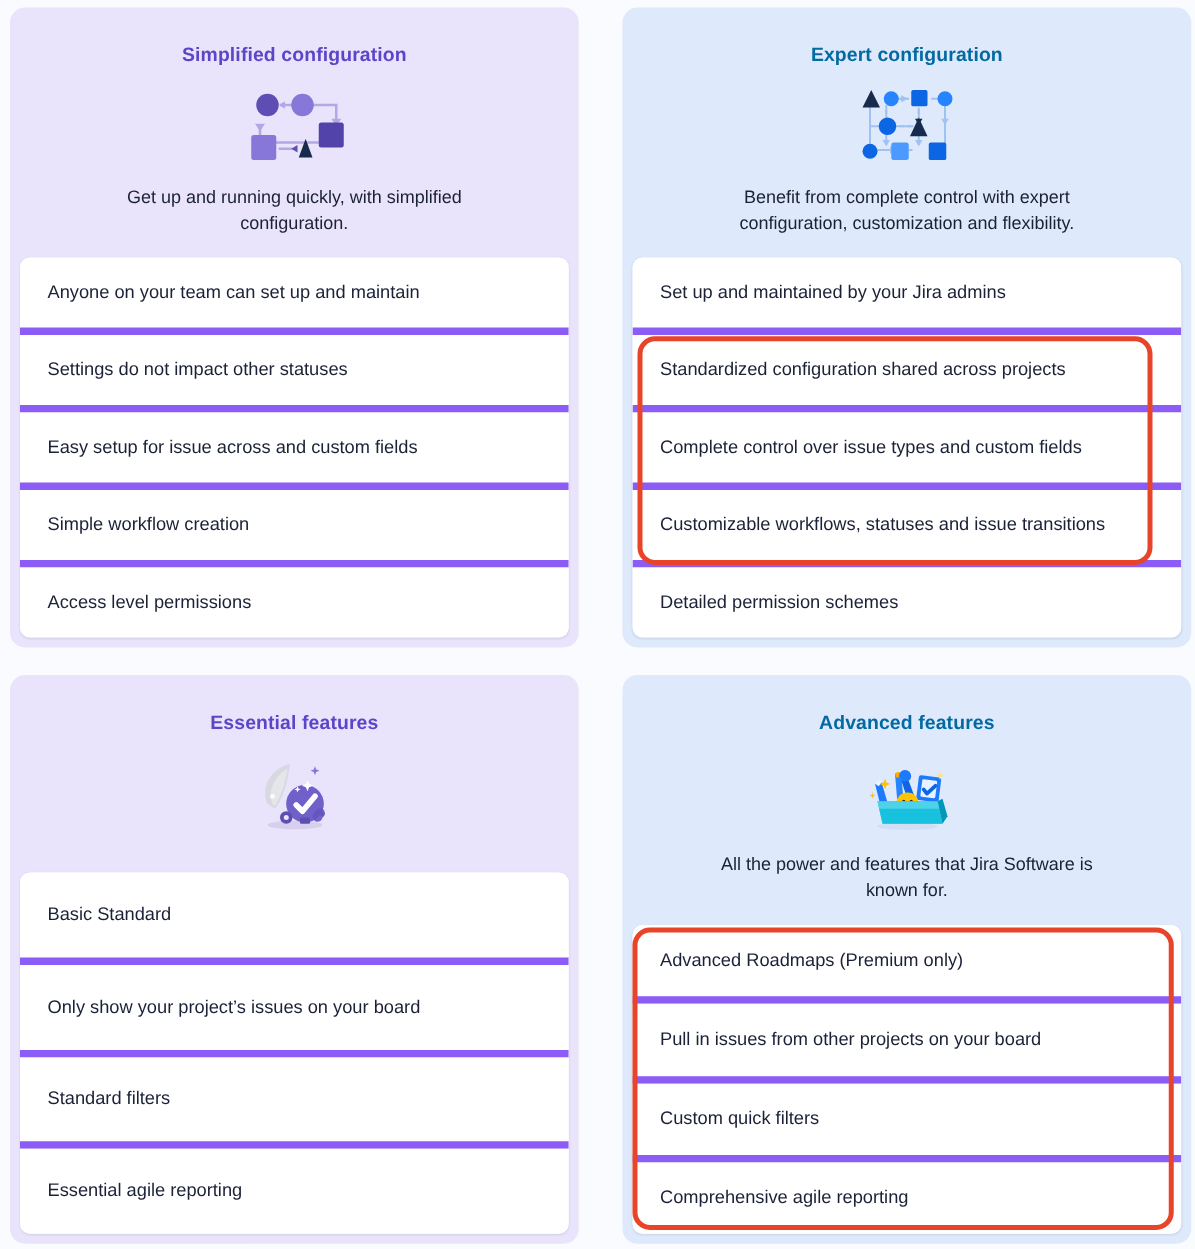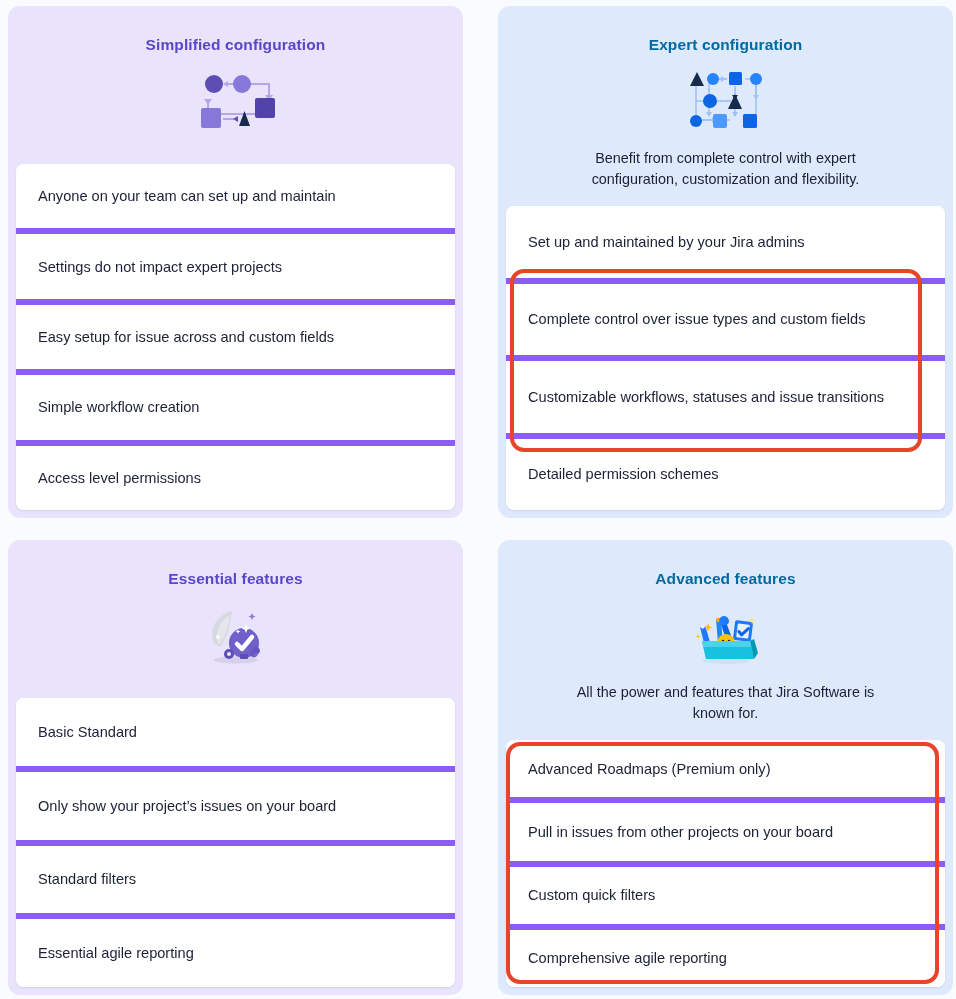--- a/index.html
+++ b/index.html
@@ -131,24 +131,25 @@
             <path d="M30 49 H41" stroke="#B3A7E6" stroke-width="2" fill="none"></path>
             <path d="M40 49 l5 -3 v6 z" fill="#5E4DB2"></path>
 
             <circle cx="21" cy="14" r="9" fill="#5E4DB2"></circle>
             <circle cx="49" cy="14" r="9" fill="#8777D9"></circle>
             <rect x="62" y="28" width="20" height="20" rx="2" fill="#5243AA"></rect>
             <rect x="8" y="38" width="20" height="20" rx="2" fill="#8777D9"></rect>
             <path d="M57 56 L46 56 L51.5 41 Z" fill="#172B4D"></path>
           </svg>
         </div>
+        <div class="card-desc">Get up and running quickly, with simplified configuration.</div>
       </div>
       <div class="feature-list">
         <div class="feature-item">Anyone on your team can set up and maintain</div>
-        <div class="feature-item">Settings do not impact expert projects</div>
+        <div class="feature-item">Settings do not impact other statuses</div>
         <div class="feature-item">Easy setup for issue across and custom fields</div>
         <div class="feature-item">Simple workflow creation</div>
         <div class="feature-item">Access level permissions</div>
       </div>
     </div>
 
     <div class="card blue">
       <div class="card-head">
         <div class="card-title">Expert configuration</div>
         <div class="card-art">
@@ -192,20 +193,21 @@
             <path d="M56 39 L42 39 L49 24 Z" fill="#172B4D"></path>
             <circle cx="10" cy="51" r="6" fill="#0C66E4"></circle>
             <rect x="27" y="44" width="14" height="14" rx="2" fill="#4C9AFF"></rect>
             <rect x="57" y="44" width="14" height="14" rx="1.5" fill="#0C66E4"></rect>
           </svg>
         </div>
         <div class="card-desc">Benefit from complete control with expert configuration, customization and flexibility.</div>
       </div>
       <div class="feature-list">
         <div class="feature-item">Set up and maintained by your Jira admins</div>
+        <div class="feature-item">Standardized configuration shared across projects</div>
         <div class="feature-item">Complete control over issue types and custom fields</div>
         <div class="feature-item">Customizable workflows, statuses and issue transitions</div>
         <div class="feature-item">Detailed permission schemes</div>
       </div>
     </div>
 
     <div class="card purple">
       <div class="card-head">
         <div class="card-title">Essential features</div>
         <div class="card-art">

